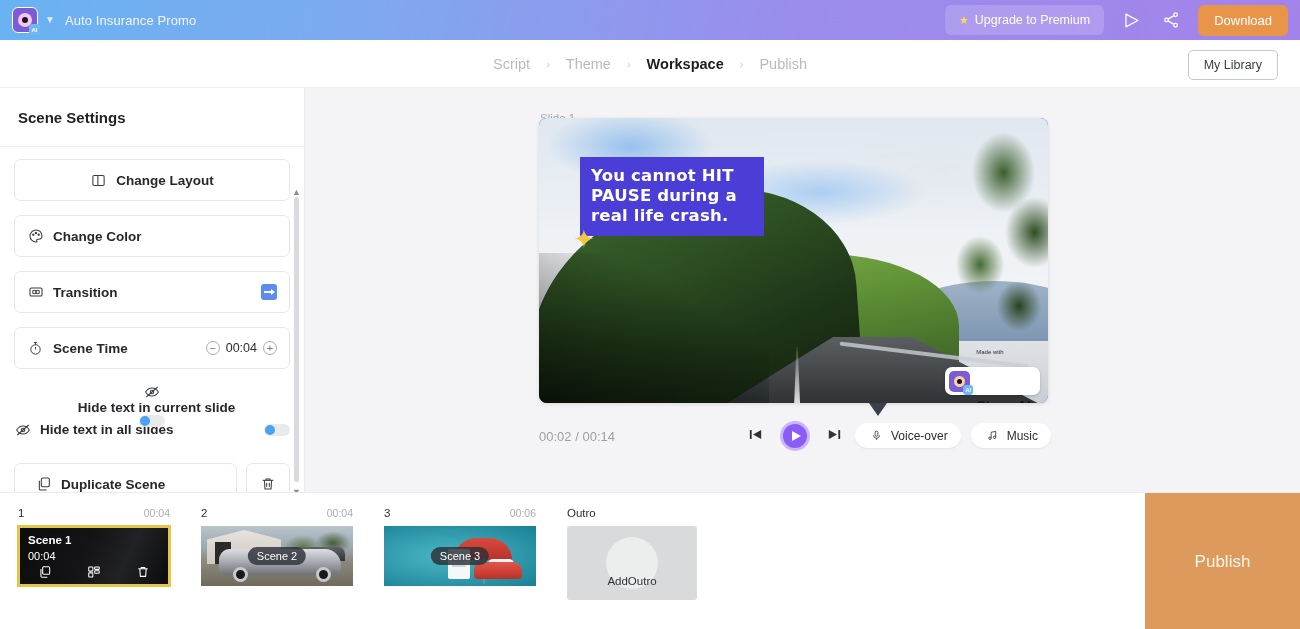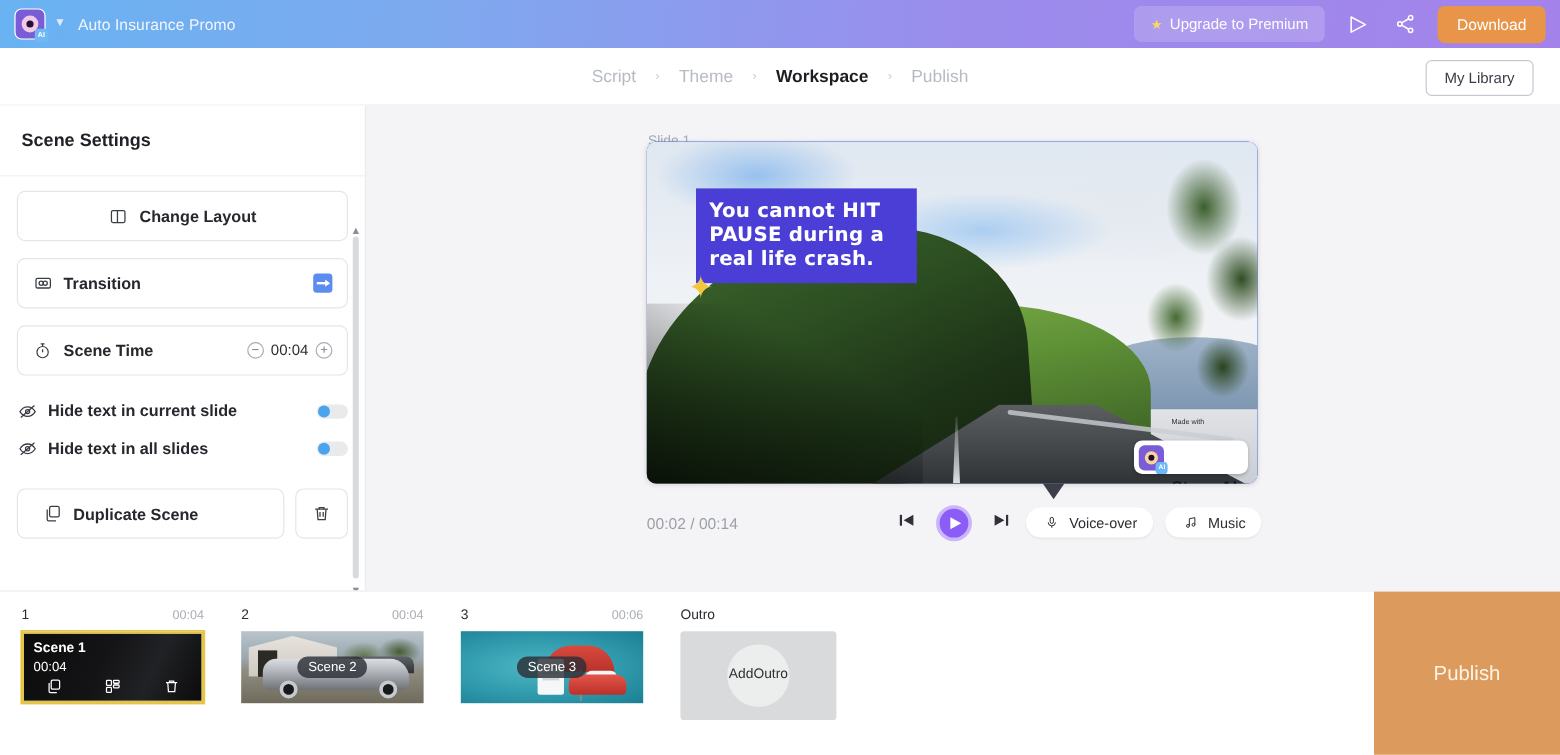--- a/index.html
+++ b/index.html
@@ -346,21 +346,21 @@
     background: rgba(44,48,55,0.82); color: #ffffff; font-size: 11px;
     padding: 3px 9px; border-radius: 10px; white-space: nowrap;
   }
   .outro-head { font-size: 11.5px; color: #2b2d32; margin-bottom: 5px; height: 14px; }
   .outro-box {
     width: 130px; height: 74px; background: #d9dadc; border-radius: 3px;
     display: flex; align-items: center; justify-content: center; cursor: pointer;
   }
   .outro-circle {
     width: 52px; height: 52px; border-radius: 50%; background: #eceded;
-    display: flex; align-items: center; justify-content: center; text-align: center;
+    display: flex; align-items: flex-end; justify-content: center; text-align: center;
     font-size: 11.5px; color: #2f3136; line-height: 1.18;
   }
   .publish-panel {
     position: absolute; right: 0; top: 0; width: 155px; height: 137px;
     background: #dc9b5d; display: flex; align-items: center; justify-content: center;
     cursor: pointer;
   }
   .publish-text { color: #fdf4e6; font-size: 17px; }
 </style>
 </head>
@@ -422,20 +422,31 @@
       <div class="row-card centered">
         <span class="ico">
           <svg width="15" height="15" viewBox="0 0 24 24" fill="none" stroke="#3a3d44" stroke-width="1.7">
             <rect x="3" y="4" width="18" height="16" rx="2"></rect>
               <line x1="11" y1="4" x2="11" y2="20"></line>
           </svg>
         </span>
         <span class="row-label">Change Layout</span>
       </div>
 
+      <div class="row-card">
+        <span class="ico">
+          <svg width="16" height="16" viewBox="0 0 24 24" fill="none" stroke="#3a3d44" stroke-width="1.6">
+            <path d="M12 3a9 9 0 1 0 0 18c1.3 0 1.8-1 1.2-1.8-.7-.9-.2-2.2 1-2.2h1.6A5.2 5.2 0 0 0 21 11.8C21 6.9 17 3 12 3z"></path>
+            <circle cx="8" cy="10" r="1"></circle>
+              <circle cx="12" cy="7.5" r="1"></circle>
+              <circle cx="16" cy="10" r="1"></circle>
+          </svg>
+        </span>
+        <span class="row-label">Change Color</span>
+      </div>
 
       <div class="row-card">
         <span class="ico">
           <svg width="16" height="16" viewBox="0 0 24 24" fill="none" stroke="#3a3d44" stroke-width="1.6">
             <rect x="3" y="6" width="18" height="12" rx="2"></rect>
               <circle cx="9.5" cy="12" r="2.6"></circle>
               <circle cx="14.5" cy="12" r="2.6"></circle>
           </svg>
         </span>
         <span class="row-label">Transition</span>
@@ -456,21 +467,21 @@
         </span>
         <span class="row-label">Scene Time</span>
         <span class="row-spacer"></span>
         <span class="time-ctrl">
           <span class="circ-btn">−</span>
           <span class="time-val">00:04</span>
           <span class="circ-btn">+</span>
         </span>
       </div>
 
-      <div class="toggle-row" style="margin-top:10px;">
+      <div class="toggle-row" style="margin-top:10px;flex-direction:column;">
         <span class="ico">
           <svg width="16" height="16" viewBox="0 0 24 24" fill="none" stroke="#3a3d44" stroke-width="1.6">
             <path d="M2.5 12S6 6 12 6s9.5 6 9.5 6-3.5 6-9.5 6-9.5-6-9.5-6z"></path>
               <circle cx="12" cy="12" r="2.6"></circle>
             <line x1="3.5" y1="19.5" x2="20.5" y2="4.5"></line>
           </svg>
         </span>
         <span class="row-label">Hide text in current slide</span>
         <span class="row-spacer"></span>
         <span class="switch">

